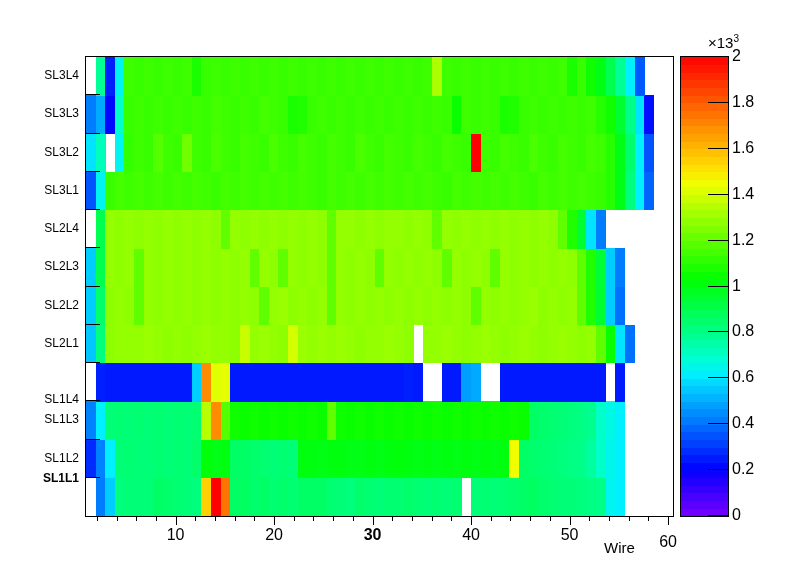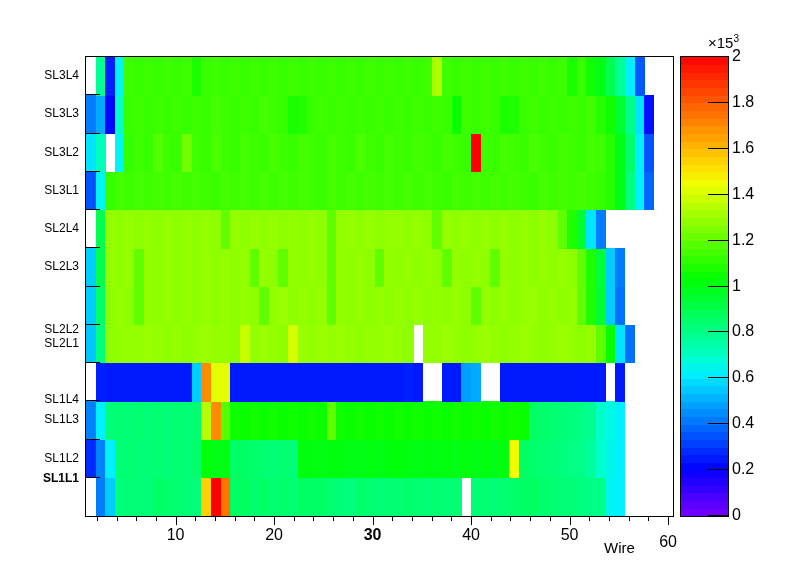--- a/index.html
+++ b/index.html
@@ -783,21 +783,21 @@
         <rect x="548.508" y="0.000" width="10.023" height="38.650" fill="#0059ff" shape-rendering="crispEdges"></rect>
       </svg>
   </div>
 
   <div id="y-axis-labels">
       <div class="ylabel" style="top: 422px; font-weight: bold;">SL1L1</div>
       <div class="ylabel" style="top: 401.625px;">SL1L2</div>
       <div class="ylabel" style="top: 363.375px;">SL1L3</div>
       <div class="ylabel" style="top: 343px;">SL1L4</div>
       <div class="ylabel" style="top: 286.875px;">SL2L1</div>
-      <div class="ylabel" style="top: 248.625px; margin-top: 24px;">SL2L2</div>
+      <div class="ylabel" style="top: 248.625px;">SL2L2</div>
       <div class="ylabel" style="top: 210.375px;">SL2L3</div>
       <div class="ylabel" style="top: 172.125px;">SL2L4</div>
       <div class="ylabel" style="top: 133.875px;">SL3L1</div>
       <div class="ylabel" style="top: 95.625px;">SL3L2</div>
       <div class="ylabel" style="top: 57.375px;">SL3L3</div>
       <div class="ylabel" style="top: 19.125px;">SL3L4</div>
     </div>
   <div id="y-ticks">
       <div class="ytick" style="top: 420.75px;"></div>
       <div class="ytick" style="top: 382.5px;"></div>
@@ -933,15 +933,15 @@
       <div class="pnum" style="top: 183.6px;">1.2</div>
       <div class="ptick" style="top: 137.7px;"></div>
       <div class="pnum" style="top: 137.7px;">1.4</div>
       <div class="ptick" style="top: 91.8px;"></div>
       <div class="pnum" style="top: 91.8px;">1.6</div>
       <div class="ptick" style="top: 45.9px;"></div>
       <div class="pnum" style="top: 45.9px;">1.8</div>
       <div class="ptick" style="top: 0px;"></div>
       <div class="pnum" style="top: 0px;">2</div>
     </div>
-  <div id="palette-exp"><span>×15</span><sup>3</sup></div>
+  <div id="palette-exp"><span>×13</span><sup>3</sup></div>
 
 </div>
 
 </body></html>

